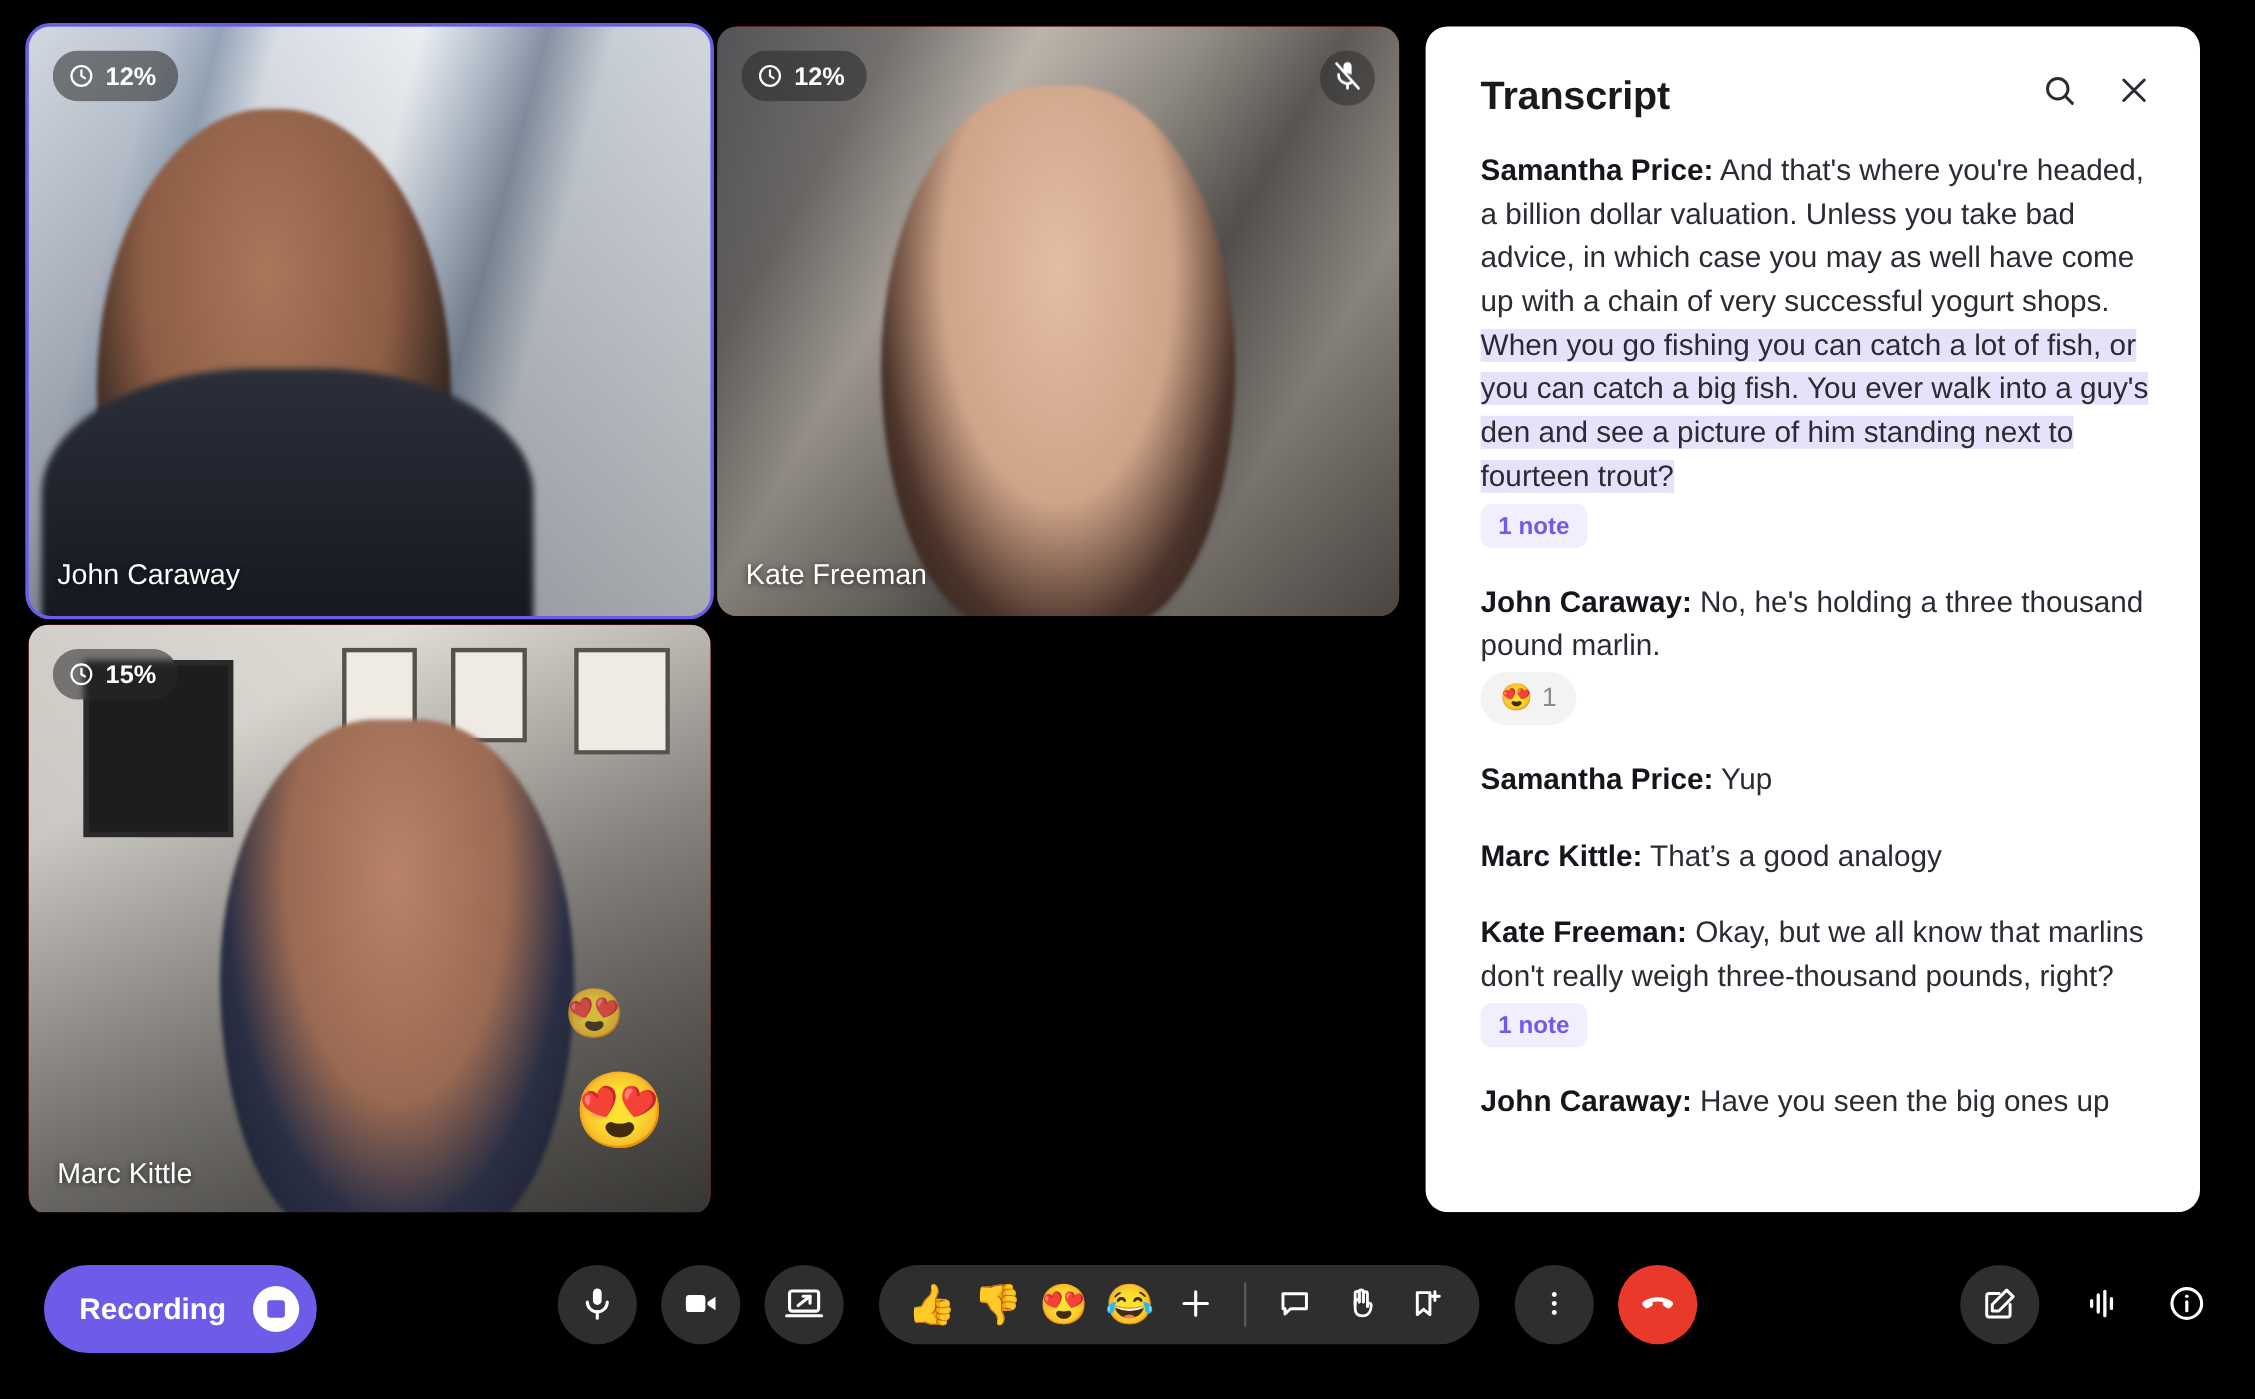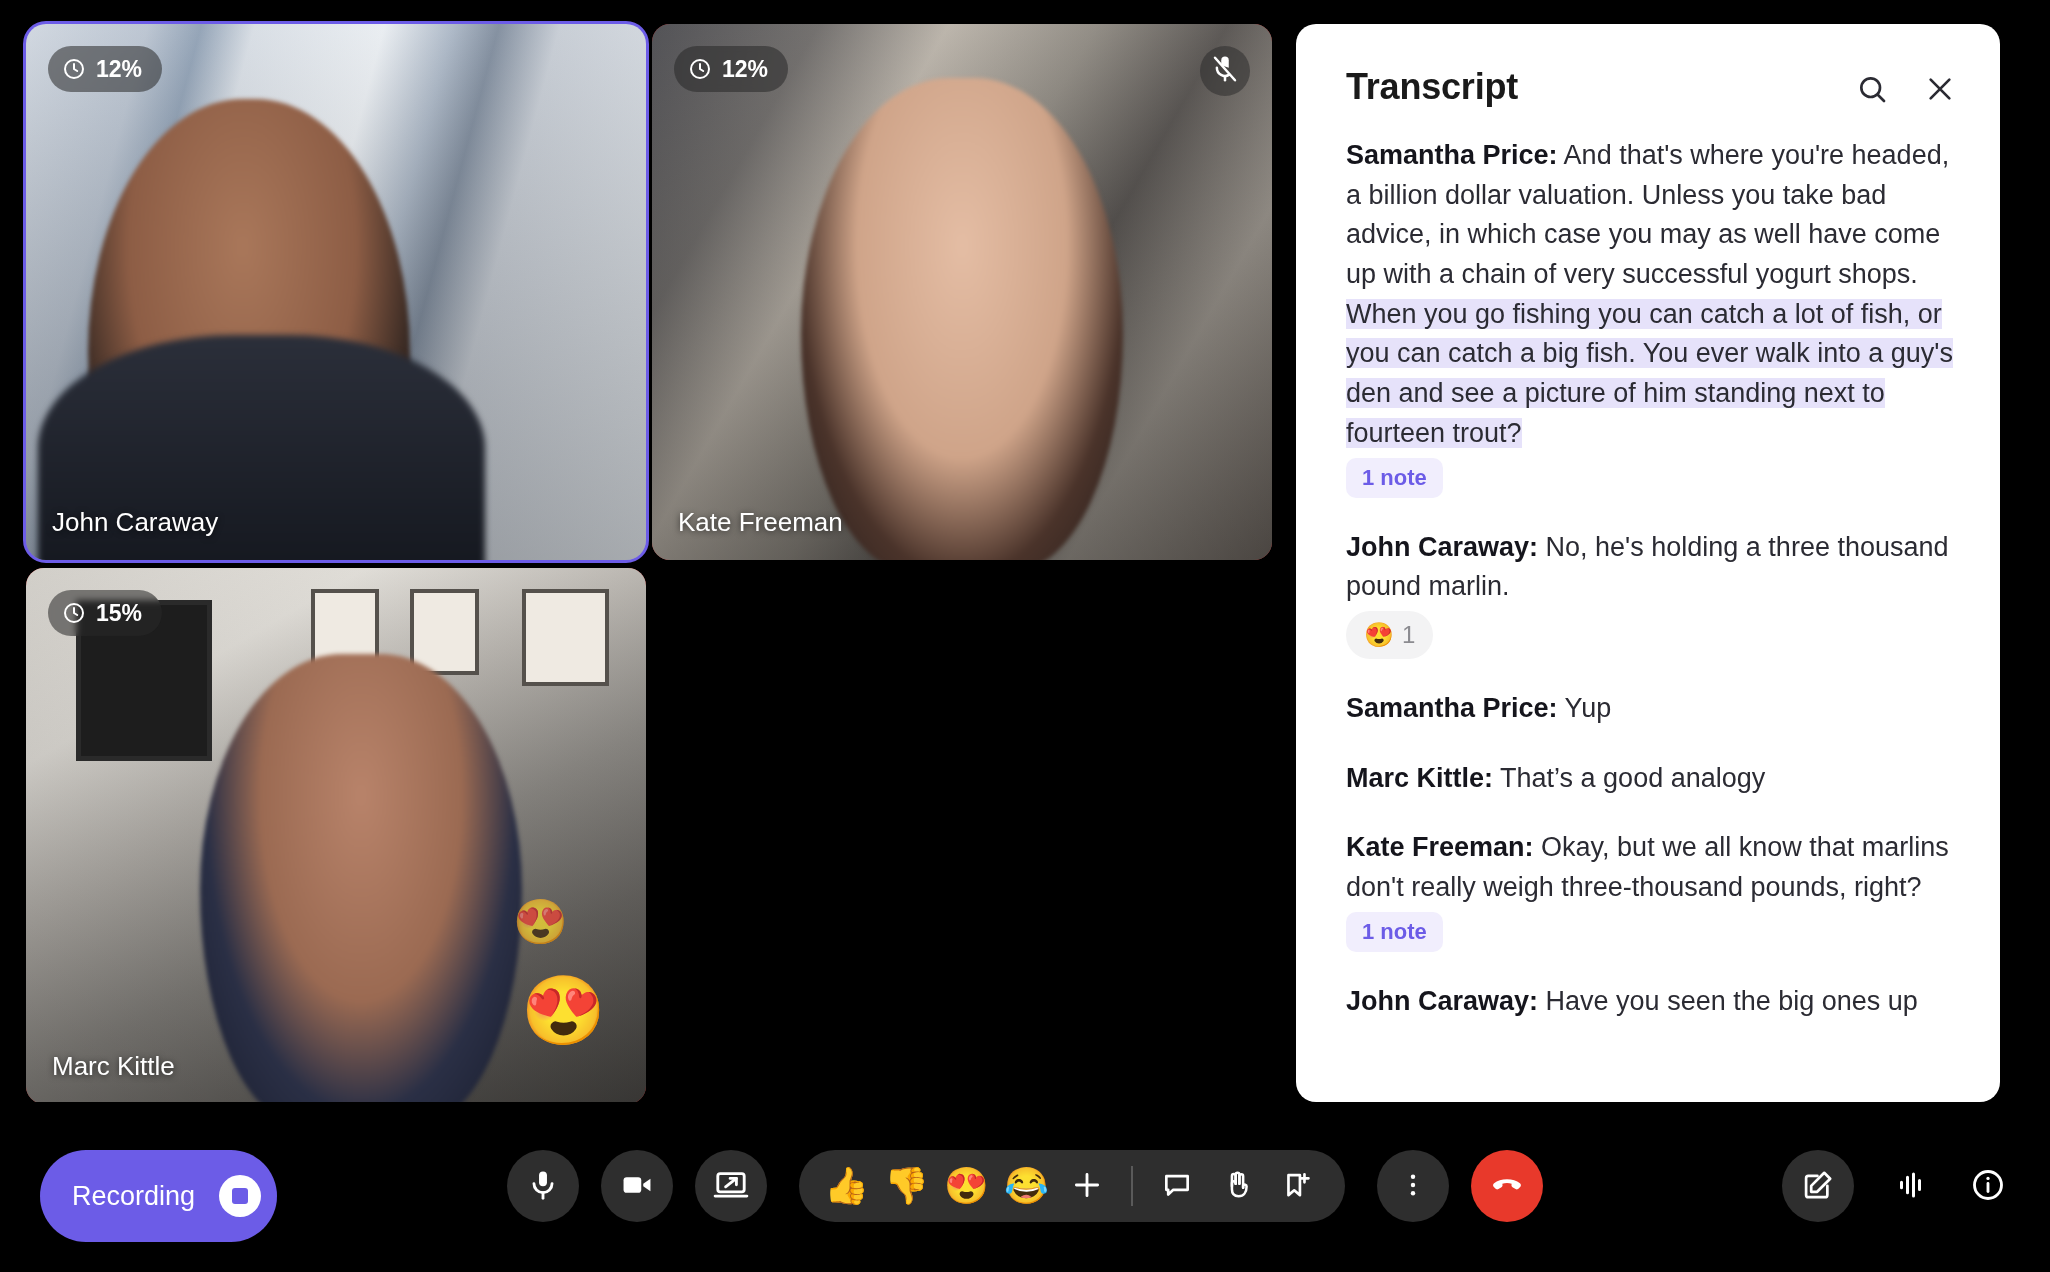--- a/index.html
+++ b/index.html
@@ -127,21 +127,21 @@
 
   
   .panel{
     position:absolute; left:1296px; top:24px;
     width:704px; height:1078px;
     background:#fff; border-radius:20px;
     overflow:hidden;
     display:flex; flex-direction:column;
   }
   .panel-head{
-    display:flex; align-items:flex-end; justify-content:space-between;
+    display:flex; align-items:flex-start; justify-content:space-between;
     padding:42px 44px 18px 50px;
     flex: 0 0 auto;
   }
   .panel-title{ font-size:36px; font-weight:700; color:#1a1a1a; letter-spacing:-.2px; }
   .head-actions{ display:flex; align-items:center; gap:36px; }
   .icon-btn{ background:none;border:none;cursor:pointer;display:flex;align-items:center;justify-content:center;padding:0; }
 
   .panel-body{
     flex:1 1 auto;
     padding: 10px 44px 0 50px;
@@ -169,23 +169,23 @@
   .react-chip .cnt{ color:#8b8b90; font-weight:400; font-size:24px; }
 
   
   .bottombar{
     position:absolute; left:0; bottom:0; width:2050px; height:170px;
     background:#000;
   }
   .rec-pill{
     position:absolute; left:40px; top:48px;
     display:flex;align-items:center;gap:24px;
-    height:92px;padding:0 16px 0 32px;
+    height:80px;padding:0 16px 0 32px;
     background:#6C5CE7; border-radius:999px; border:none;
-    color:#fff;font-size:27px;cursor:pointer;
+    color:#fff;font-size:27px;cursor:pointer;font-weight:bold;
   }
   .rec-stop{
     width:42px;height:42px;border-radius:50%;background:#fff;
     display:flex;align-items:center;justify-content:center;
   }
   .rec-stop i{ display:block;width:16px;height:16px;border-radius:3px;background:#6C5CE7; }
 
   .center-ctrls{
     position:absolute; left:50%; top:48px; transform:translateX(-50%);
     display:flex;align-items:center;gap:22px;

